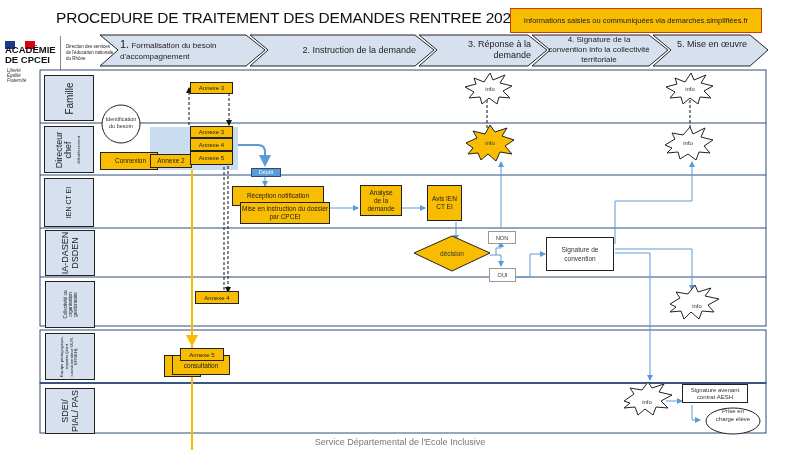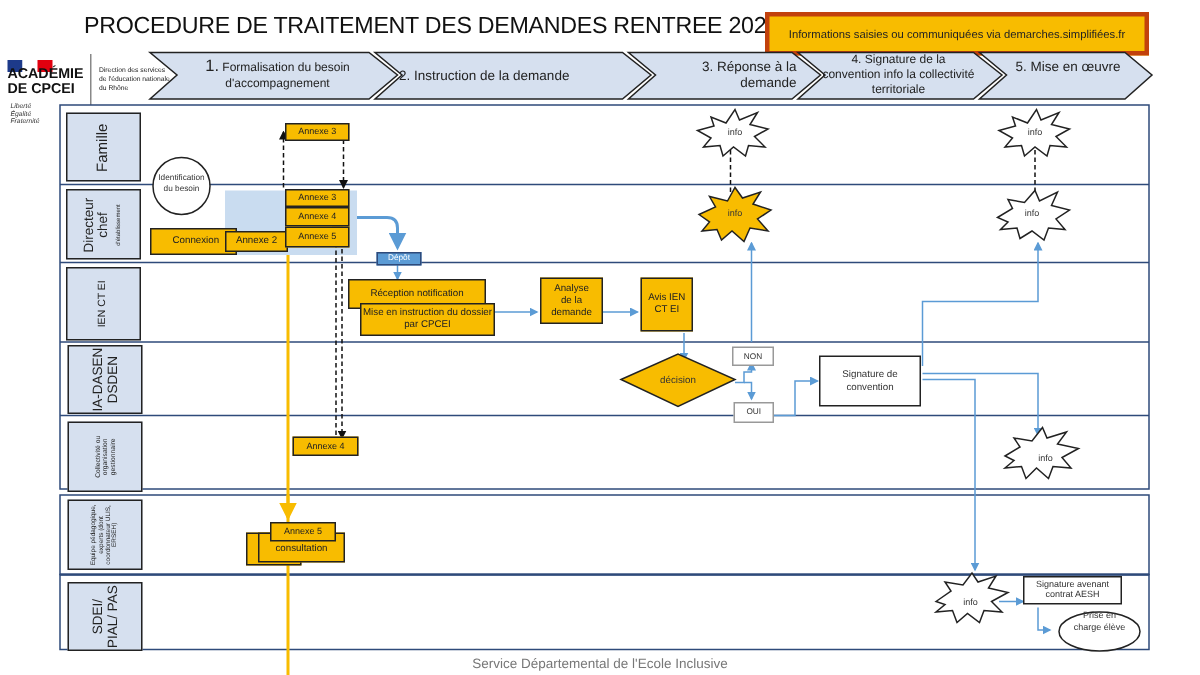--- a/index.html
+++ b/index.html
@@ -1,20 +1,20 @@
 <!DOCTYPE html>
 <html><head>
 <meta charset="utf-8">
 <style>
   html, body { margin:0; padding:0; }
   body { width:800px; height:450px; position:relative; background:#ffffff; overflow:hidden;
          font-family:"Liberation Sans", sans-serif; color:#222; }
   .abs { position:absolute; }
   .title { left:56px; top:9px; font-size:15.5px; color:#111; letter-spacing:-0.2px; }
-  .banner { left:510px; top:8px; width:250px; height:23px; background:#f8bc00; border:3px solid #c2410c;
+  .banner { left:510px; top:8px; width:250px; height:23px; background:#f8bc00; border:1px solid #c2410c;
             font-size:7.5px; display:flex; align-items:center; justify-content:center; color:#222; }
   .logo-flag { left:5px; top:35px; width:32px; height:8px; }
   .logo-flag span { display:inline-block; width:10px; height:8px; }
   .logo-t1 { left:5px; top:45px; font-size:9.5px; font-weight:bold; color:#111; line-height:10px; }
   .logo-motto { left:7px; top:68px; font-size:4.5px; font-style:italic; color:#333; line-height:5px; }
   .logo-sep { left:60px; top:36px; width:1px; height:34px; background:#888; }
   .dsden { left:66px; top:44px; font-size:4.5px; line-height:6px; color:#222; width:52px; }
   .lane-label { background:#d6e0ef; border:1px solid #222; display:flex; align-items:center; justify-content:center; }
   .lane-label .vt { transform:rotate(-90deg); white-space:nowrap; text-align:center; color:#222; }
   .footer { left:0; width:800px; top:437px; text-align:center; font-size:9px; color:#777; }
@@ -122,25 +122,25 @@
   <g stroke="#222" stroke-width="1">
     <polygon fill="#fff" points="465,87 476,84 474,78 484,82 490,73 493,80 505,75 500,83 512,86 503,91 510,98 499,97 497,104 489,98 482,104 480,97 469,98 474,92"></polygon>
     <polygon fill="#fff" points="666,87 677,84 675,78 685,82 691,73 694,80 706,75 701,83 713,86 704,91 711,98 700,97 698,104 690,98 683,104 681,97 670,98 675,92"></polygon>
     <polygon fill="#f8bc00" points="466,143 477,138 473,131 485,134 490,125 495,132 507,128 502,136 514,140 505,146 512,154 500,152 496,161 488,154 481,160 478,153 468,154 473,148"></polygon>
     <polygon fill="#fff" points="665,145 675,139 672,133 683,135 690,127 693,134 705,128 701,137 713,140 704,146 710,153 699,152 696,160 688,154 680,159 678,152 667,153 672,148"></polygon>
     <polygon fill="#fff" points="670,304 680,298 676,292 688,294 695,285 698,292 711,288 705,296 719,299 708,305 714,312 702,311 699,319 691,312 684,319 681,311 670,312 676,307"></polygon>
     <polygon fill="#fff" points="624,401 634,394 630,388 642,390 648,382 652,388 664,384 659,392 672,395 661,401 668,408 656,407 653,415 645,409 638,415 635,407 624,408 630,403"></polygon>
   </g>
 </svg>
 
-<div class="abs" style="left:120px;top:39px;width:130px;text-align:center;font-size:8px;line-height:11px;color:#222">
+<div class="abs" style="left:120px;top:39px;width:130px;text-align:left;font-size:8px;line-height:11px;color:#222">
   <span style="font-size:11px">1.</span>
   <span>Formalisation du besoin d'accompagnement</span>
 </div>
-<div class="abs" style="left:266px;top:45px;width:150px;text-align:left;font-size:9px;color:#222">
+<div class="abs" style="left:266px;top:45px;width:150px;text-align:right;font-size:9px;color:#222">
   <span>2.</span>
   <span>Instruction de la demande</span>
 </div>
 <div class="abs" style="left:436px;top:39px;width:95px;text-align:right;font-size:9px;line-height:11px;color:#222">
   <span>3.</span>
   <span>Réponse à la demande</span>
 </div>
 <div class="abs" style="left:548px;top:35px;width:102px;height:30px;overflow:hidden;text-align:center;font-size:8px;line-height:10px;color:#222">
   <span>4.</span>
   <span>Signature de la convention info la collectivité territoriale</span>

